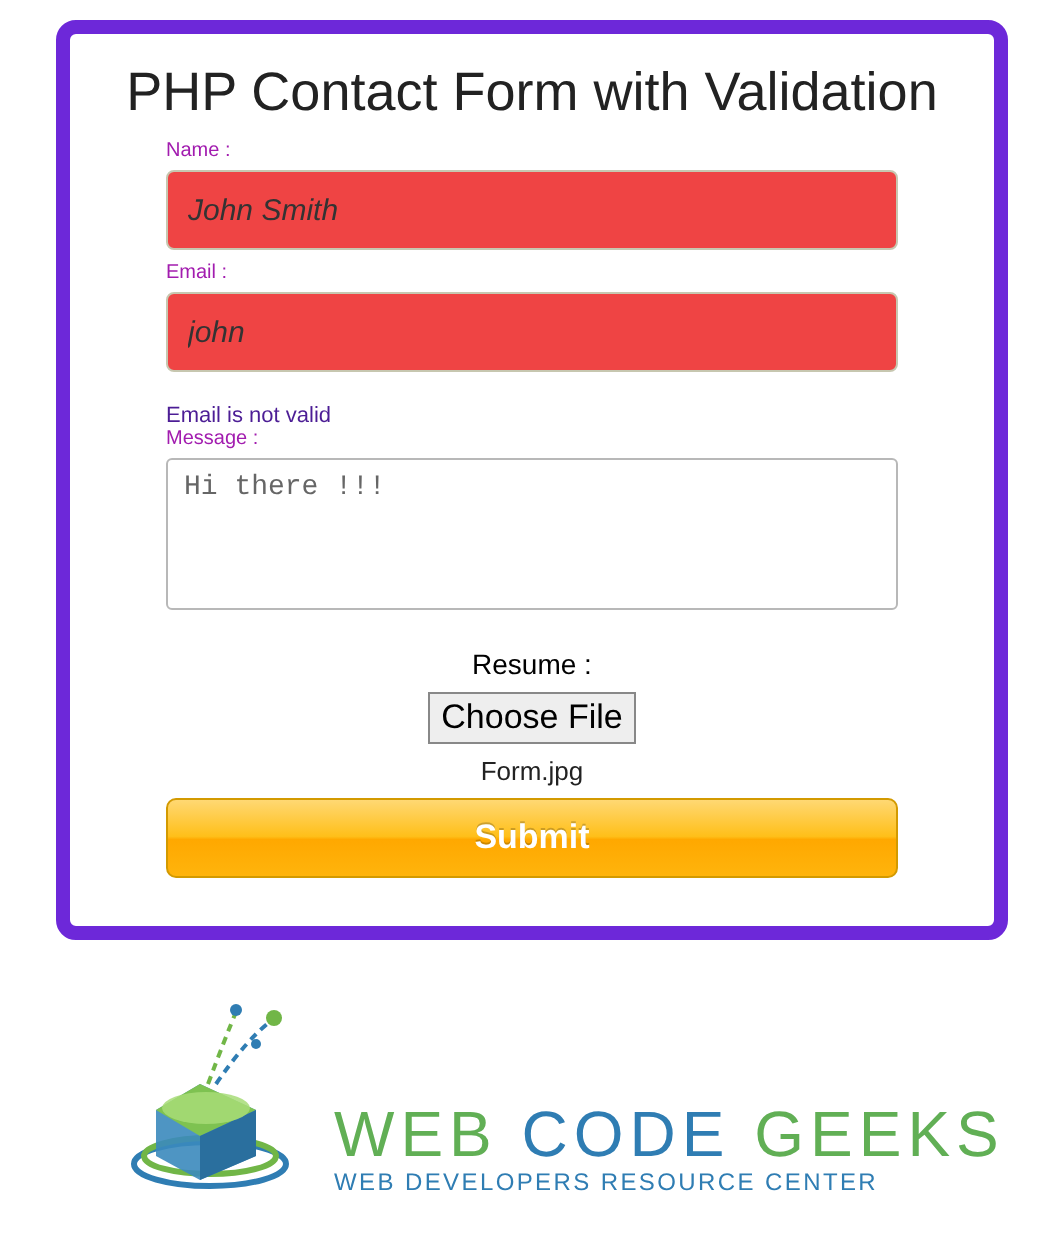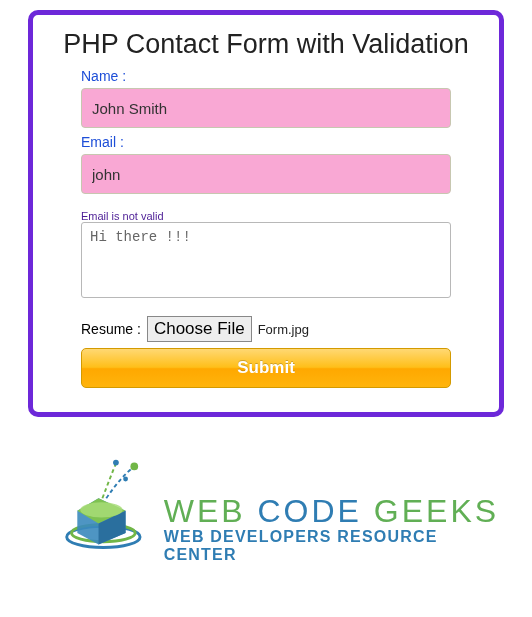--- a/index.html
+++ b/index.html
@@ -3,51 +3,52 @@
 <meta charset="utf-8">
 <style>
   * { box-sizing: border-box; margin: 0; padding: 0; }
   body {
     font-family: Arial, Helvetica, sans-serif;
     background: #fff;
     width: 532px;
     padding: 10px 28px;
   }
   .card {
-    border: 5px solid #6d28d9;
+    border: 7px solid #6d28d9;
     border-radius: 10px;
     padding: 14px 12px 24px 12px;
     background: #fff;
   }
   .title {
     font-size: 27px;
     font-weight: 400;
     text-align: center;
     margin-bottom: 8px;
     color: #222;
   }
   .form-inner {
     padding: 0 36px;
   }
   .label {
-    font-size: 14px;
-    color: #1d4ed8;
+    font-size: 10px;
+    color: #a21caf;
     margin: 6px 0 4px 0;
     display: block;
   }
   .text-input {
     width: 100%;
     height: 40px;
     border: 1px solid #c7c7b0;
-    background: #f9a8d4;
+    background: #ef4444;
     border-radius: 4px;
     padding: 0 10px;
     font-size: 15px;
     color: #333;
     font-family: Arial, Helvetica, sans-serif;
+    font-style: italic;
   }
   .error {
     color: #4c1d95;
     font-size: 11px;
     margin-top: 16px;
   }
   .radio-row {
     display: flex;
     align-items: center;
     gap: 6px;
@@ -68,20 +69,21 @@
     font-size: 14px;
     color: #666;
     resize: none;
   }
   .resume-row {
     display: flex;
     align-items: center;
     gap: 6px;
     font-size: 14px;
     margin-top: 14px;
+    flex-direction: column;
   }
   .file-btn {
     font-family: Arial;
     font-size: 17px;
     padding: 2px 6px;
     background: #eee;
     border: 1px solid #888;
     cursor: pointer;
   }
   .file-name {
@@ -112,42 +114,43 @@
   .logo-text .line1 {
     font-family: Impact, "Arial Narrow", sans-serif;
     font-size: 32px;
     letter-spacing: 3px;
     color: #61af55;
     font-weight: 500;
     margin-top: 46px;
   }
   .logo-text .line1 .alt { color: #2f7db3; }
   .logo-text .line2 {
-    font-size: 16px;
+    font-size: 12px;
     letter-spacing: 1.2px;
     color: #2f7db3;
     margin-top: -2px;
-    font-weight: bold;
+    font-weight: normal;
   }
 </style>
 </head>
 <body>
 
 <div class="card">
   <h1 class="title">PHP Contact Form with Validation</h1>
   <div class="form-inner">
 
     <span class="label">Name :</span>
     <input class="text-input" type="text" value="John Smith" style="">
 
     <span class="label">Email :</span>
     <input class="text-input" type="text" value="john" style="">
     <div class="error">Email is not valid</div>
 
 
+    <span class="label" style="margin-top:0">Message :</span>
     <textarea class="textarea" style="">Hi there !!!</textarea>
 
     <div class="resume-row">
       <span>Resume :</span>
       <button type="button" class="file-btn">Choose File</button>
       <span class="file-name">Form.jpg</span>
     </div>
 
     <button type="button" class="submit-btn">Submit</button>
   </div>

